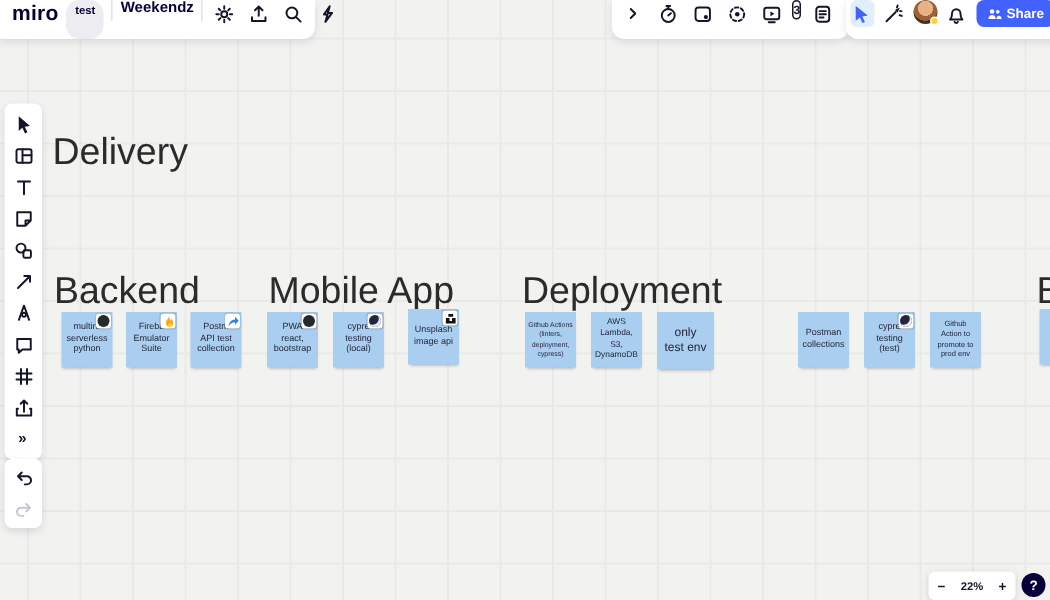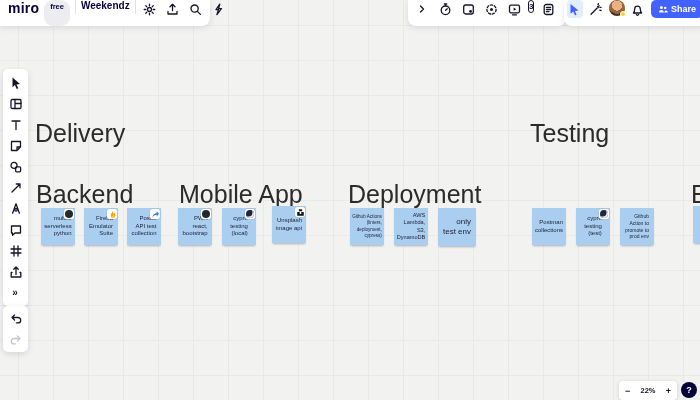--- a/index.html
+++ b/index.html
@@ -31,25 +31,25 @@
   .share-btn{background:#4262ff;color:#fff;height:18px;border-radius:5px;display:flex;align-items:center;
     gap:3px;padding:0 7px;font-size:9px;font-weight:700;}
   
   .toolbar{position:absolute;left:3px;top:69px;width:25px;background:#fff;border-radius:5px;
     box-shadow:0 2px 6px rgba(10,10,60,.12);display:flex;flex-direction:column;align-items:center;padding:3px 0;}
   .tool{width:25px;height:21px;display:flex;align-items:center;justify-content:center;}
   .undo-panel{position:absolute;left:3px;top:306px;width:25px;background:#fff;border-radius:5px;
     box-shadow:0 2px 6px rgba(10,10,60,.12);display:flex;flex-direction:column;align-items:center;padding:2px 0;}
   .more-glyph{font-size:10px;color:#14142b;font-weight:700;letter-spacing:1px;}
   
-  .big-title{position:absolute;top:87px;font-size:25px;color:#2b2b2b;margin-top:32px;}
+  .big-title{position:absolute;top:87px;font-size:25px;color:#2b2b2b;}
   .group-title{position:absolute;top:180px;font-size:25px;color:#2b2b2b;white-space:nowrap;}
   .note{position:absolute;top:208px;width:34px;height:37px;background:#a9ceef;
     box-shadow:0 2px 2px -1px rgba(40,50,80,.35);display:flex;align-items:center;justify-content:center;text-align:center;}
-  .note-text{font-size:6px;line-height:1.3;color:#1e2136;white-space:pre-line;text-align:right;}
+  .note-text{font-size:6px;line-height:1.3;color:#1e2136;white-space:pre-line;}
   .note-text.xs{font-size:4.6px;line-height:1.35;}
   .note-text.s{font-size:5px;line-height:1.35;}
   .note-text.m{font-size:5.6px;}
   .note-text.lg{font-size:8px;line-height:1.3;}
   .note-badge{position:absolute;top:1px;right:1px;width:10px;height:10px;background:#fff;border-radius:2px;
     display:flex;align-items:center;justify-content:center;box-shadow:0 0 1px rgba(0,0,0,.35);}
   .gh-circle{width:8px;height:8px;border-radius:50%;background:#24292e;}
   .cy-circle{width:8px;height:8px;border-radius:50%;background:#212540;
     box-shadow:inset -1.5px -1.5px 0 0 #e8e8f2;}
   
@@ -59,21 +59,20 @@
   .zoom-level{font-size:7.5px !important;}
   .help-btn{position:absolute;left:681px;top:382px;width:16px;height:16px;border-radius:50%;background:#050038;
     color:#fff;font-size:9px;font-weight:700;display:flex;align-items:center;justify-content:center;}
 </style>
 </head>
 <body>
 
 <div class="board">
 
   <div class="big-title" style="left:35px">Delivery</div>
-  <div class="big-title" style="left:530px">Testing</div>
 
   <div class="group-title" style="left:36px">Backend</div>
   <div class="group-title" style="left:348px">Deployment</div>
   <div class="group-title" style="left:179px">Mobile App</div>
   <div class="group-title" style="left:691px">B</div>
 
   <div class="note" style="left:41px">
     <span class="note-text">multire
 serverless
 python</span>
@@ -164,21 +163,21 @@
 Action to
 promote to
 prod env</span>
   </div>
 
   <div class="note" style="left:693px;top:206px"></div>
 </div>
 
 <div class="panel panel-left">
   <span class="logo">miro</span>
-  <span class="pill">free</span>
+  <span class="pill">test</span>
   <span class="vdiv"></span>
   <span class="bname">Weekendz</span>
   <span class="vdiv"></span>
   <span class="ic">
     <svg width="15" height="15" viewBox="0 0 15 15">
         <circle class="st" cx="7.5" cy="7.5" r="2"></circle>
         <path class="st" d="M7.5 2.2v1.6M7.5 11.2v1.6M2.2 7.5h1.6M11.2 7.5h1.6M3.8 3.8l1.1 1.1M10.1 10.1l1.1 1.1M11.2 3.8l-1.1 1.1M4.9 10.1l-1.1 1.1"></path>
       </svg>
   </span>
   <span class="ic">

